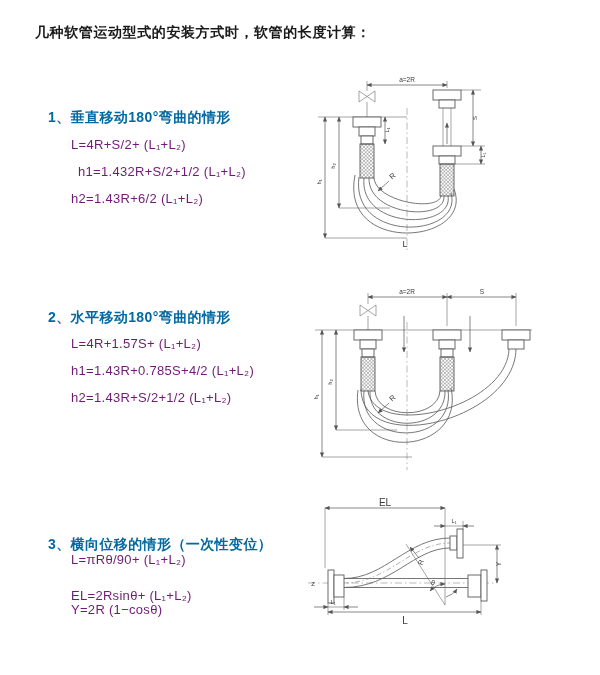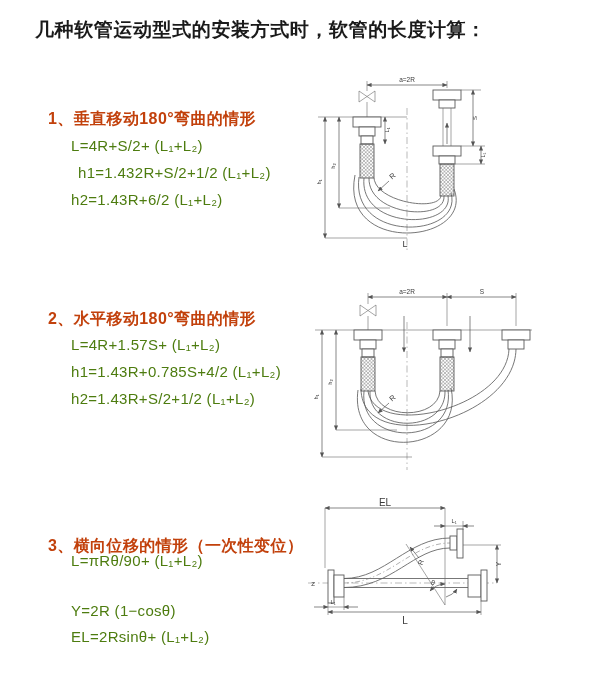--- a/index.html
+++ b/index.html
@@ -2,29 +2,29 @@
 <html><head>
 <meta charset="utf-8">
 <style>
   html,body{margin:0;padding:0;}
   body{
     width:600px;height:675px;position:relative;background:#ffffff;
     font-family:"Liberation Sans","DejaVu Sans",sans-serif;color:#1f1f1f;
     overflow:hidden;
   }
   .page-title{
-    position:absolute;left:35px;top:17px;font-size:19px;font-weight:bold;
+    position:absolute;left:35px;top:24px;font-size:14px;font-weight:bold;
     letter-spacing:0.6px;color:#1a1a1a;white-space:nowrap;
   }
   .sec-heading{
-    position:absolute;font-size:16px;font-weight:bold;color:#c2410c;
+    position:absolute;font-size:14px;font-weight:bold;color:#0369a1;
     letter-spacing:0.4px;white-space:nowrap;
   }
   .formula{
-    position:absolute;font-size:15px;font-weight:normal;color:#4d7c0f;
+    position:absolute;font-size:13px;font-weight:normal;color:#701a75;
     letter-spacing:0.3px;white-space:nowrap;text-align:right;
   }
   svg{position:absolute;overflow:visible;}
   svg text{fill:#3a3a3a;font-family:"Liberation Sans","DejaVu Sans",sans-serif;}
   .part  {stroke:#5a5a5a;stroke-width:0.9;fill:#ffffff;}
   .braid {stroke:#5a5a5a;stroke-width:0.9;}
   .hose  {stroke:#5f5f5f;stroke-width:0.85;fill:none;}
   .thin  {stroke:#6a6a6a;stroke-width:0.6;fill:none;}
   .dim   {stroke:#555555;stroke-width:0.7;fill:none;}
   .cl    {stroke:#8a8a8a;stroke-width:0.6;fill:none;stroke-dasharray:7 3 1.5 3;}
@@ -41,21 +41,21 @@
 <div class="formula" style="left:71px;top:191px">h2=1.43R+6/2 (L₁+L₂)</div>
 
 <div class="sec-heading" style="left:48px;top:309px">2、水平移动180°弯曲的情形</div>
 <div class="formula" style="left:71px;top:336px">L=4R+1.57S+ (L₁+L₂)</div>
 <div class="formula" style="left:71px;top:363px">h1=1.43R+0.785S+4/2 (L₁+L₂)</div>
 <div class="formula" style="left:71px;top:390px">h2=1.43R+S/2+1/2 (L₁+L₂)</div>
 
 <div class="sec-heading" style="left:48px;top:536px">3、横向位移的情形（一次性变位）</div>
 <div class="formula" style="left:71px;top:552px">L=πRθ/90+ (L₁+L₂)</div>
 <div class="formula" style="left:71px;top:602px">Y=2R (1−cosθ)</div>
-<div class="formula" style="left:71px;top:628px">EL=2Rsinθ+ (L₁+L₂)</div>
+<div class="formula" style="left:71px;top:588px">EL=2Rsinθ+ (L₁+L₂)</div>
 
 <svg style="left:315px;top:70px" width="275" height="190" viewBox="0 0 275 190">
   <defs>
     <marker id="d1-ah" markerWidth="8" markerHeight="6" refX="6.5" refY="3" orient="auto-start-reverse">
       <path d="M0,0 L7,3 L0,6 Z" fill="#555"></path>
     </marker>
     <pattern id="d1-hb" width="3.5" height="3.5" patternUnits="userSpaceOnUse">
       <path d="M0,3.5 L3.5,0 M0,0 L3.5,3.5" stroke="#787878" stroke-width="0.5"></path>
     </pattern>
   </defs>

